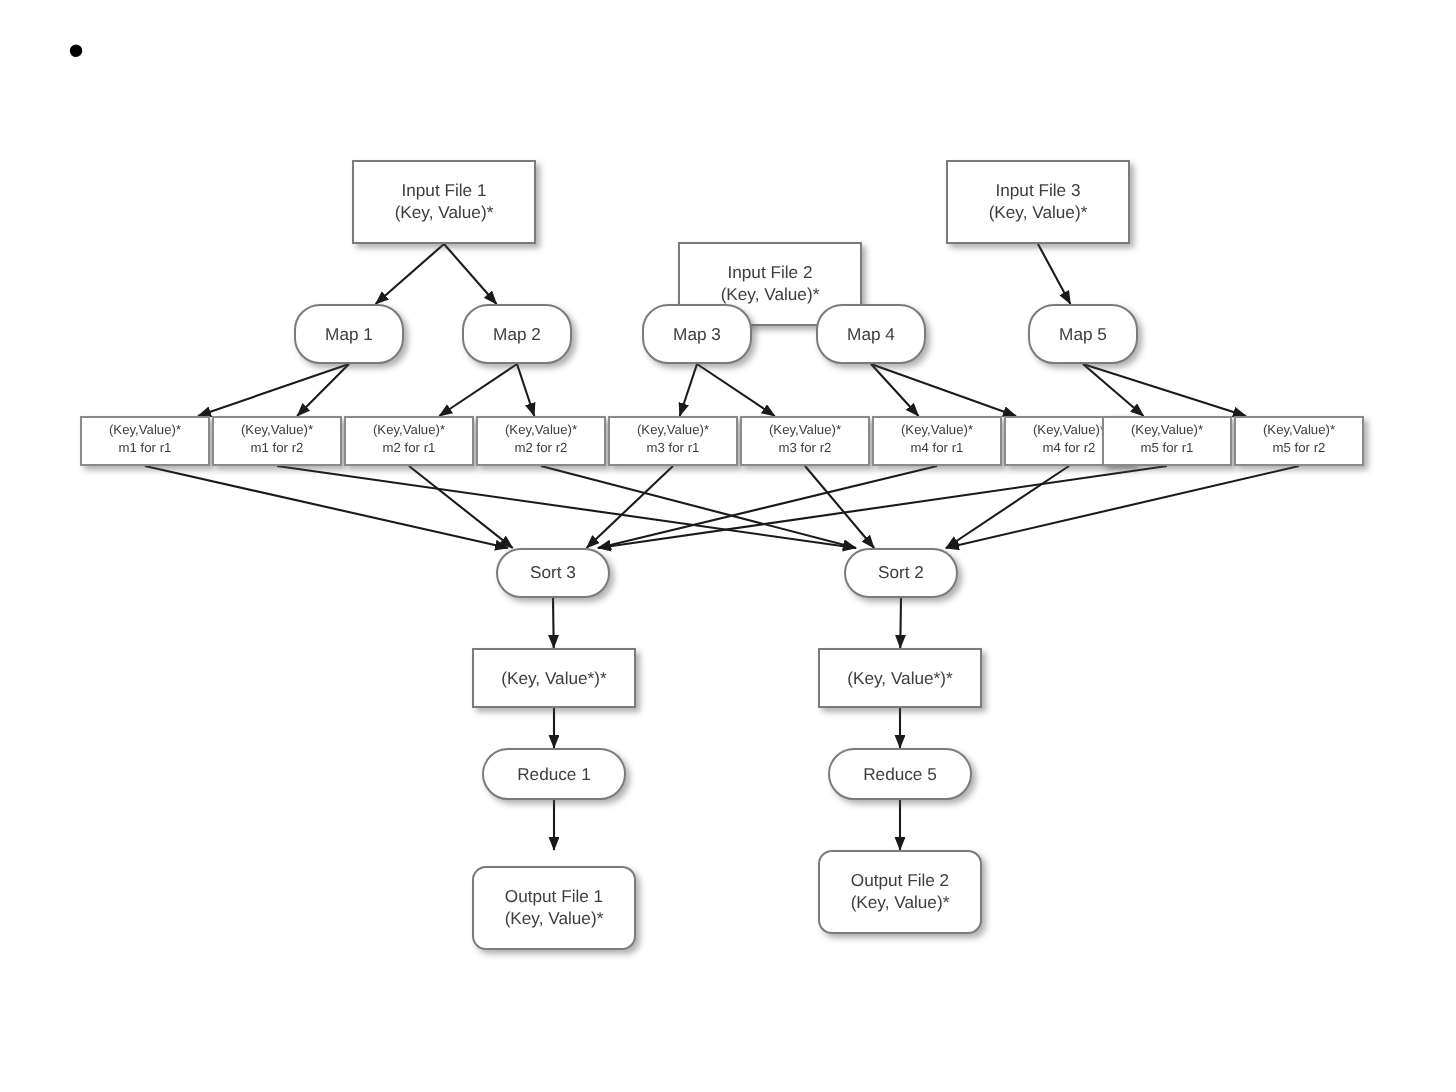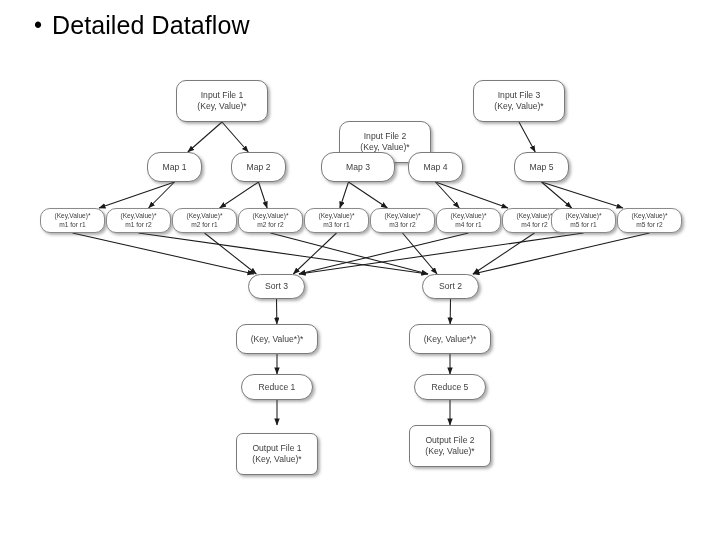--- a/index.html
+++ b/index.html
@@ -70,21 +70,21 @@
     align-items: center;
     justify-content: center;
     text-align: center;
     box-shadow: 2px 2px 3px rgba(80,80,80,0.45);
     z-index: 3;
   }
   .node .line {
     display: block;
     white-space: nowrap;
   }
-  .rect { border-radius: 10px; }
+  .rect { border-radius: 0; }
   .round { border-radius: 13px; }
   .softround { border-radius: 7px; }
 
   .file-node {
     font-size: 8.6px;
     line-height: 11px;
   }
   .map-node {
     font-size: 8.6px;
     line-height: 11px;
@@ -111,21 +111,20 @@
     line-height: 11px;
   }
 </style>
 </head>
 <body>
 
 <div id="slide">
 
   <div id="title-block">
     <span id="title-bullet">•</span>
-    <span id="title-text">Detailed Dataflow</span>
   </div>
 
   <div id="diagram">
     <svg id="edges" viewBox="0 0 728 546">
       <defs>
         <marker id="arrow" markerWidth="7" markerHeight="7" refX="6.2" refY="2.6" orient="auto" markerUnits="strokeWidth">
           <path d="M0,0 L6.6,2.6 L0,5.2 z" fill="#1a1a1a"></path>
         </marker>
       </defs>
       <g id="edge-layer" stroke="#1a1a1a" stroke-width="1.05" fill="none" marker-end="url(#arrow)">
@@ -175,21 +174,21 @@
         <div class="node rect file-node" style="left: 473px; top: 80px; width: 92px; height: 42px;">
           <span class="line">Input File 3</span>
           <span class="line">(Key, Value)*</span>
         </div>
         <div class="node round map-node" style="left: 147px; top: 152px; width: 55px; height: 30px;">
           <span class="line">Map 1</span>
         </div>
         <div class="node round map-node" style="left: 231px; top: 152px; width: 55px; height: 30px;">
           <span class="line">Map 2</span>
         </div>
-        <div class="node round map-node" style="left: 321px; top: 152px; width: 74px; height: 30px;">
+        <div class="node round map-node" style="left: 321px; top: 152px; width: 55px; height: 30px;">
           <span class="line">Map 3</span>
         </div>
         <div class="node round map-node" style="left: 408px; top: 152px; width: 55px; height: 30px;">
           <span class="line">Map 4</span>
         </div>
         <div class="node round map-node" style="left: 514px; top: 152px; width: 55px; height: 30px;">
           <span class="line">Map 5</span>
         </div>
         <div class="node rect kv-node" style="left: 40px; top: 208px; width: 65px; height: 25px;">
           <span class="line">(Key,Value)*</span>

